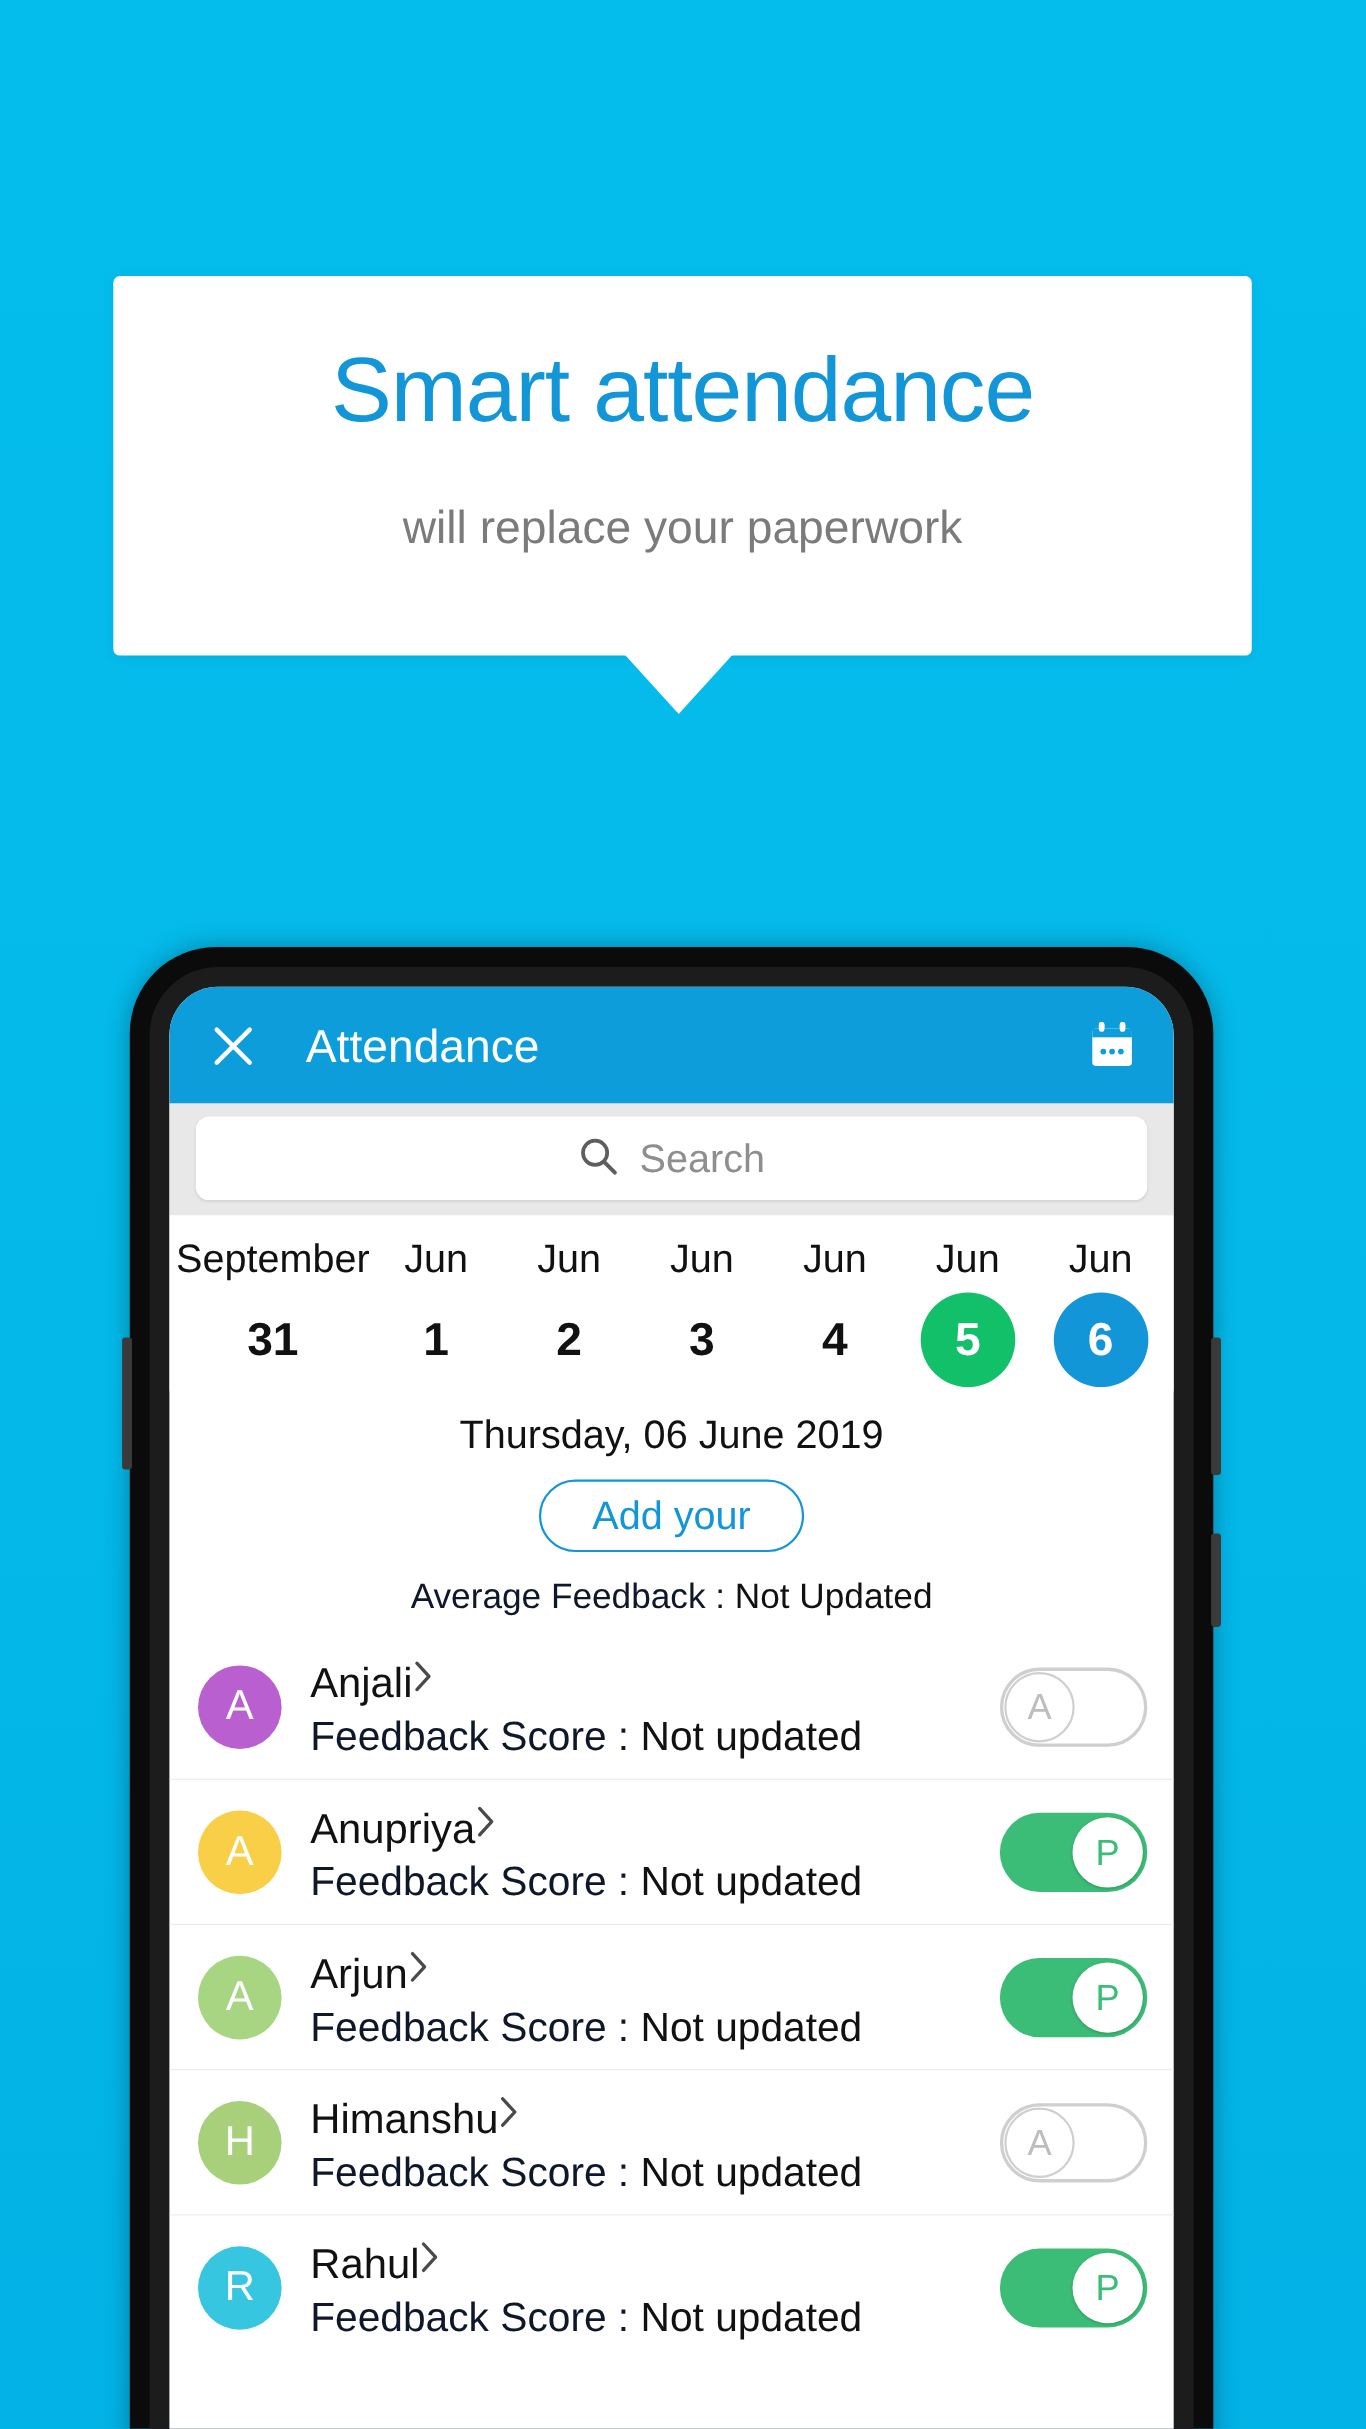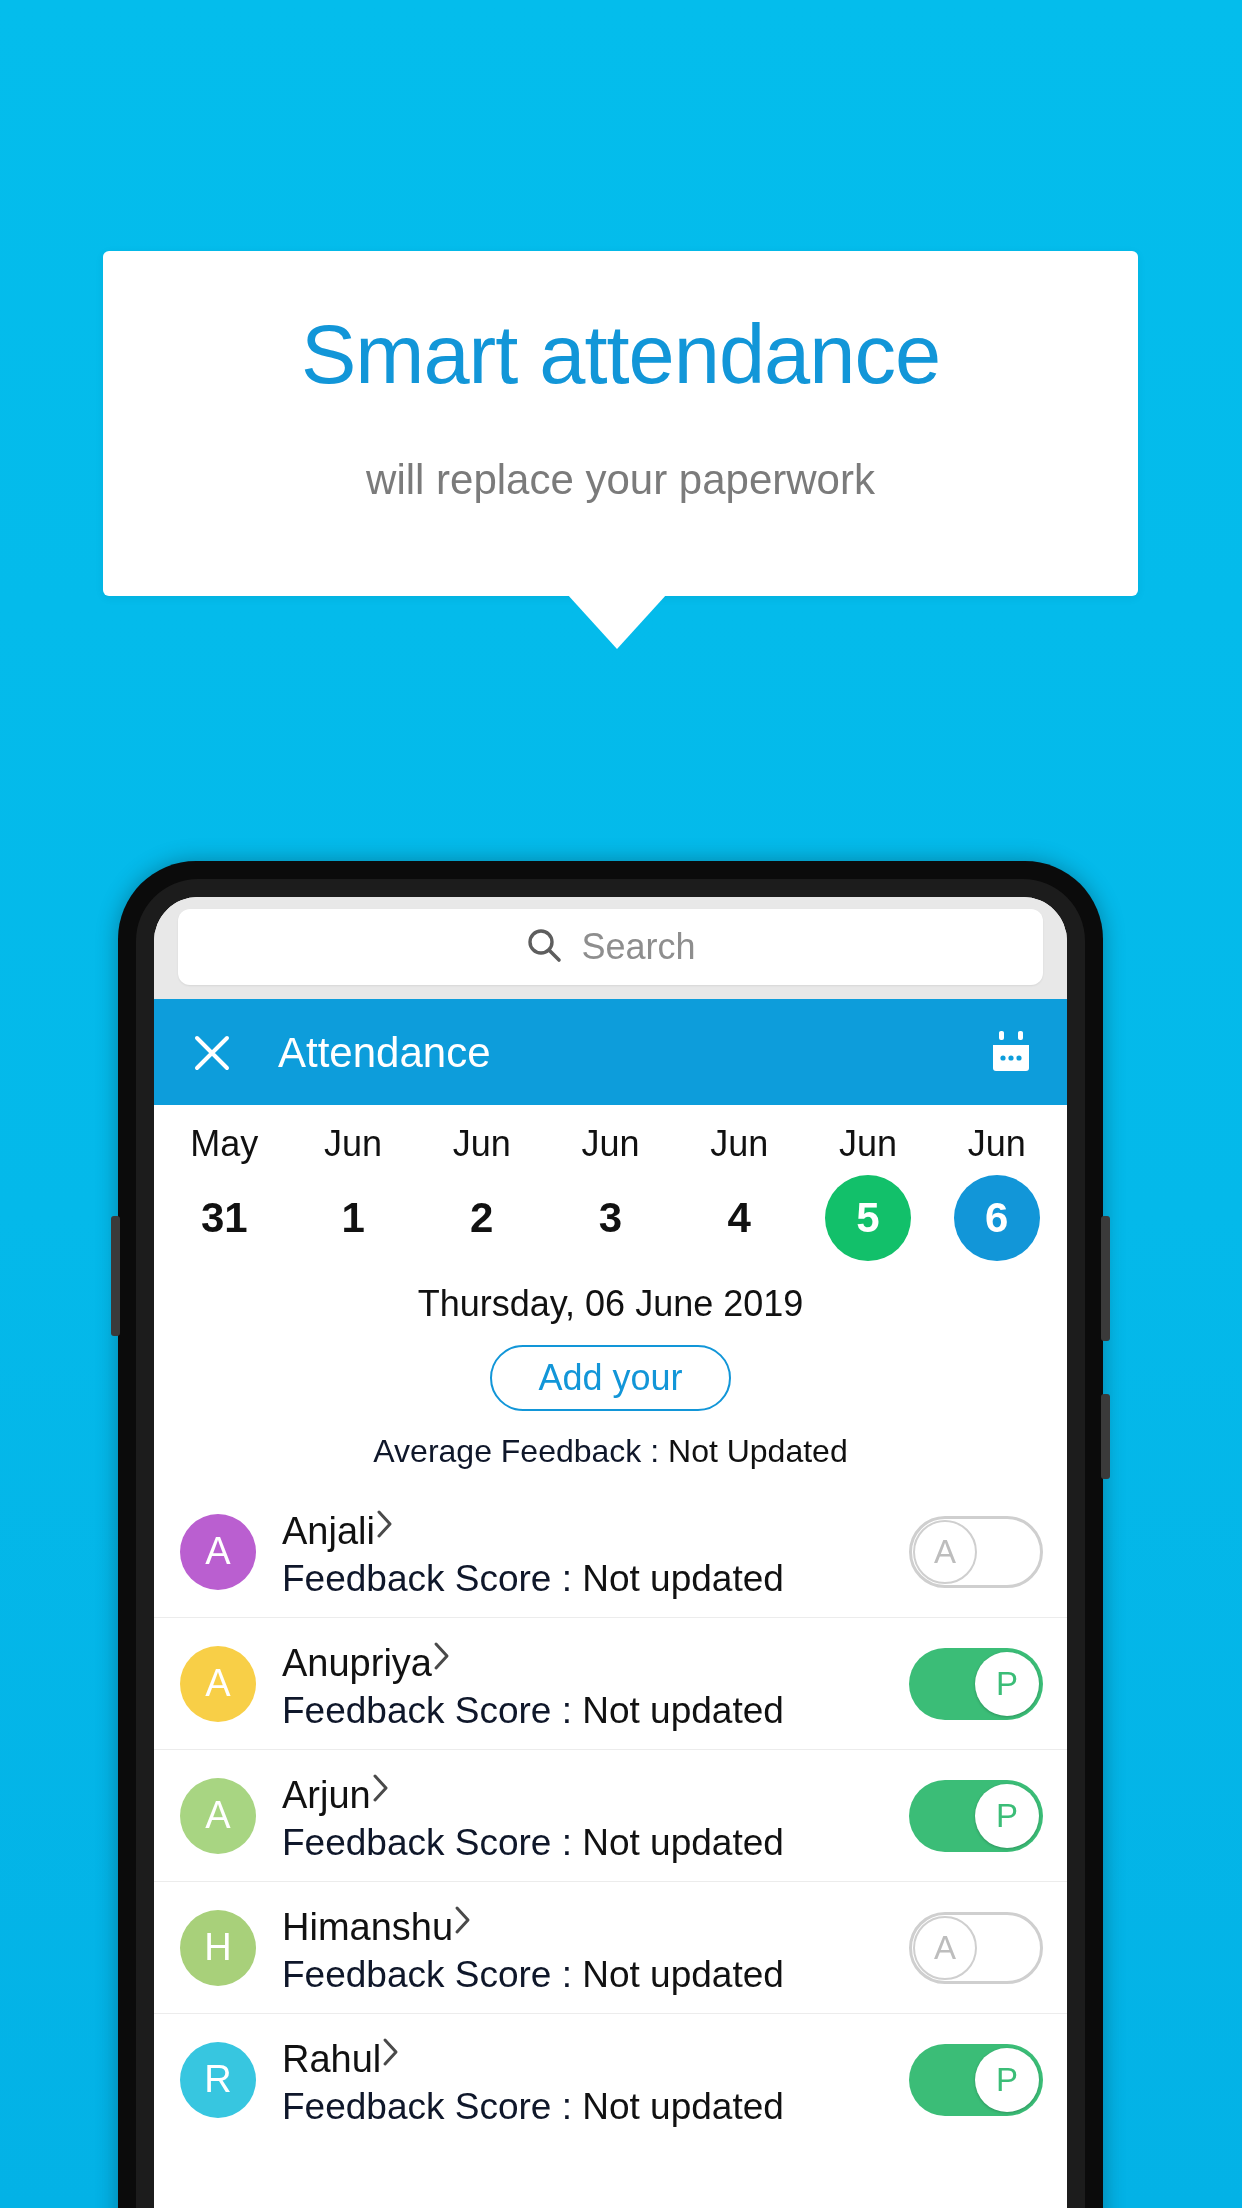--- a/index.html
+++ b/index.html
@@ -393,32 +393,20 @@
 
 <div id="phone">
   <div id="phone-outer"></div>
   <div id="phone-inner-bezel"></div>
   <div id="btn-volume-up"></div>
   <div id="btn-power"></div>
   <div id="btn-left-side"></div>
 
   <div id="screen">
 
-
-    <div id="search-wrap">
-      <div id="search-box">
-        <span>
-          <svg width="38" height="38" viewBox="0 0 38 38">
-            <circle cx="16" cy="16" r="11" fill="none" stroke="#5e5e5e" stroke-width="3.4"></circle>
-            <path d="M24 24 L34 34" stroke="#5e5e5e" stroke-width="3.6" stroke-linecap="round"></path>
-          </svg>
-        </span>
-        <span id="search-placeholder">Search</span>
-      </div>
-    </div>
 
     <div id="app-bar">
       <div id="close-btn">
         <svg width="42" height="42" viewBox="0 0 42 42">
           <path d="M6 6 L36 36 M36 6 L6 36" stroke="#ffffff" stroke-width="4" stroke-linecap="round"></path>
         </svg>
       </div>
       <div id="app-title">Attendance</div>
       <div id="calendar-btn">
         <svg width="46" height="46" viewBox="0 0 46 46">
@@ -428,23 +416,35 @@
           <rect x="5" y="7" width="36" height="8" fill="#0d9ddb"></rect>
           <rect x="11" y="1" width="5" height="9" rx="2" fill="#ffffff"></rect>
           <rect x="30" y="1" width="5" height="9" rx="2" fill="#ffffff"></rect>
           <circle cx="15" cy="28" r="2.6" fill="#0d9ddb"></circle>
           <circle cx="23" cy="28" r="2.6" fill="#0d9ddb"></circle>
           <circle cx="31" cy="28" r="2.6" fill="#0d9ddb"></circle>
         </svg>
       </div>
     </div>
 
+    <div id="search-wrap">
+      <div id="search-box">
+        <span>
+          <svg width="38" height="38" viewBox="0 0 38 38">
+            <circle cx="16" cy="16" r="11" fill="none" stroke="#5e5e5e" stroke-width="3.4"></circle>
+            <path d="M24 24 L34 34" stroke="#5e5e5e" stroke-width="3.6" stroke-linecap="round"></path>
+          </svg>
+        </span>
+        <span id="search-placeholder">Search</span>
+      </div>
+    </div>
+
     <div id="date-strip">
         <div class="date-cell">
-          <div class="date-month">May</div>
+          <div class="date-month">September</div>
           <div class="date-num-wrap">
             <div class="date-num">31</div>
           </div>
         </div>
         <div class="date-cell">
           <div class="date-month">Jun</div>
           <div class="date-num-wrap">
             <div class="date-num">1</div>
           </div>
         </div>

